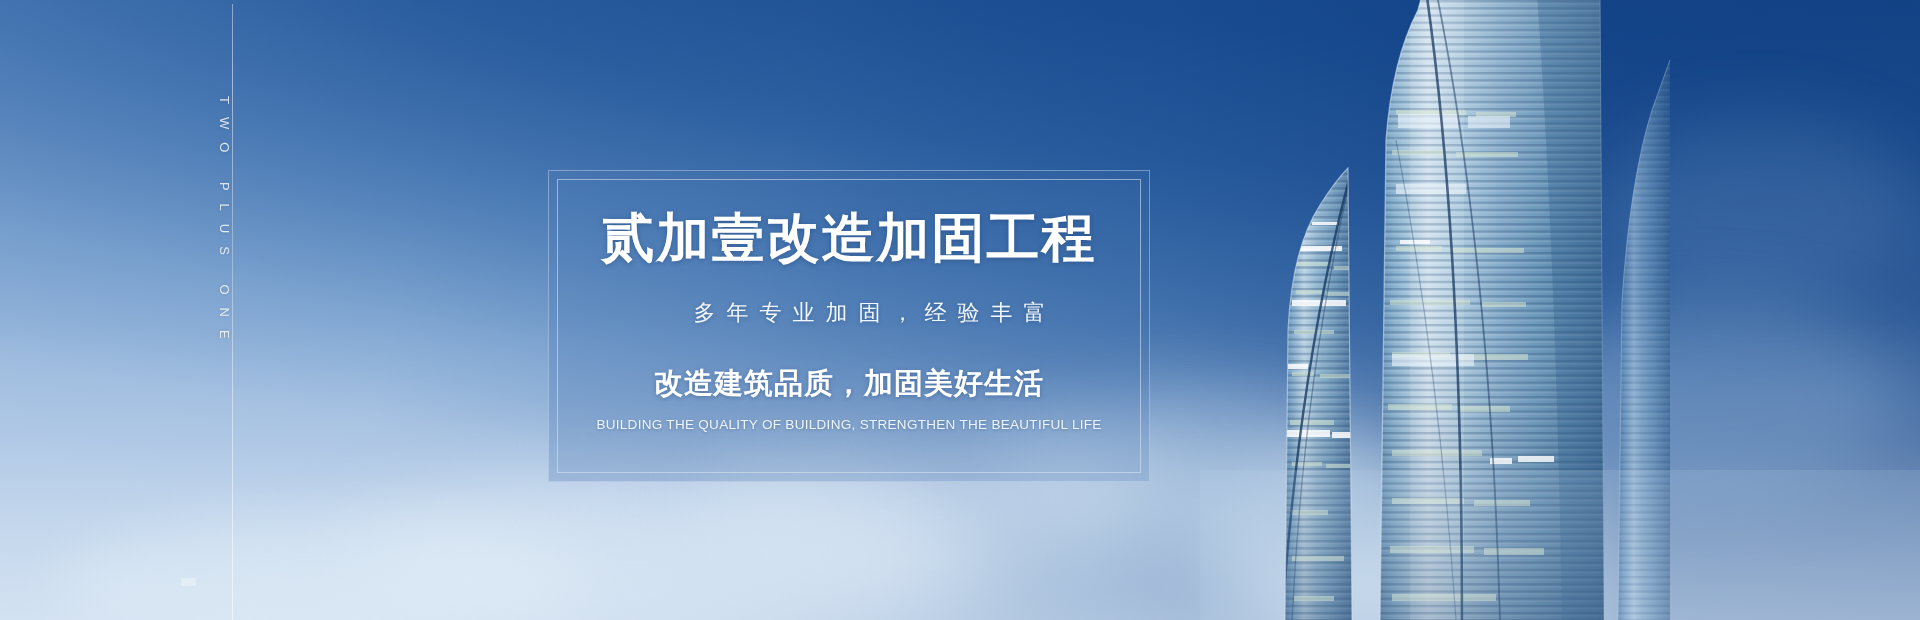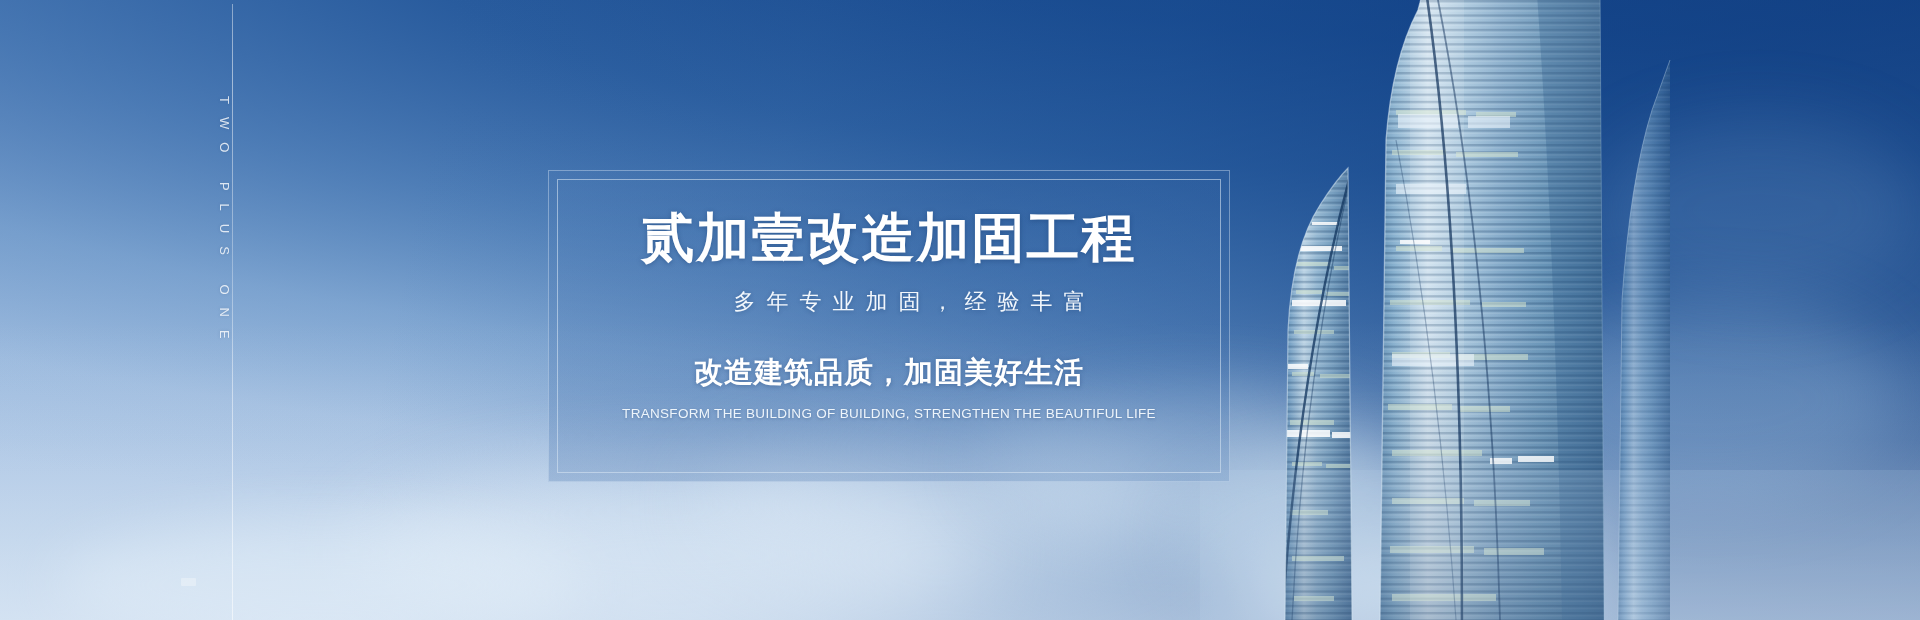--- a/index.html
+++ b/index.html
@@ -112,21 +112,21 @@
     height: 8px;
     background: rgba(255,255,255,0.30);
     border-radius: 1px;
   }
 
   
   .panel {
     position: absolute;
     left: 548px;
     top: 170px;
-    width: 682px;
+    width: 602px;
     height: 312px;
     background: linear-gradient(135deg,
         rgba(78,124,182,0.30) 0%,
         rgba(58,104,166,0.26) 45%,
         rgba(72,118,178,0.22) 100%);
     box-shadow: inset 0 0 0 1px rgba(212,226,242,0.42);
     box-sizing: border-box;
   }
   .panel-inner-border {
     position: absolute;
@@ -149,21 +149,21 @@
   .title-main {
     color: #ffffff;
     font-size: 53px;
     font-weight: 700;
     letter-spacing: 2px;
     line-height: 1.05;
     text-shadow: 0 1px 5px rgba(16,50,100,0.38);
     margin: 0;
   }
   .title-sub {
-    margin-top: 23px;
+    margin-top: 34px;
     color: #f2f7fc;
     font-size: 22px;
     font-weight: 400;
     letter-spacing: 11px;
     text-indent: 11px;
     line-height: 1.2;
     text-shadow: 0 1px 4px rgba(16,50,100,0.32);
     padding-left: 41px;
   }
   .title-slogan {
@@ -358,17 +358,17 @@
   <div class="v-rule"></div>
   <div class="v-label">TWO PLUS ONE</div>
   <div class="corner-mark"></div>
 
   <div class="panel">
     <div class="panel-inner-border"></div>
     <div class="panel-content">
       <div class="title-main">贰加壹改造加固工程</div>
       <div class="title-sub">多年专业加固，经验丰富</div>
       <div class="title-slogan">改造建筑品质，加固美好生活</div>
-      <div class="title-en">TRANSFORM THE BUILDING OF BUILDING, STRENGTHEN THE BEAUTIFUL LIFE</div>
+      <div class="title-en">BUILDING THE QUALITY OF BUILDING, STRENGTHEN THE BEAUTIFUL LIFE</div>
     </div>
   </div>
 
 </div>
 
 </body></html>

